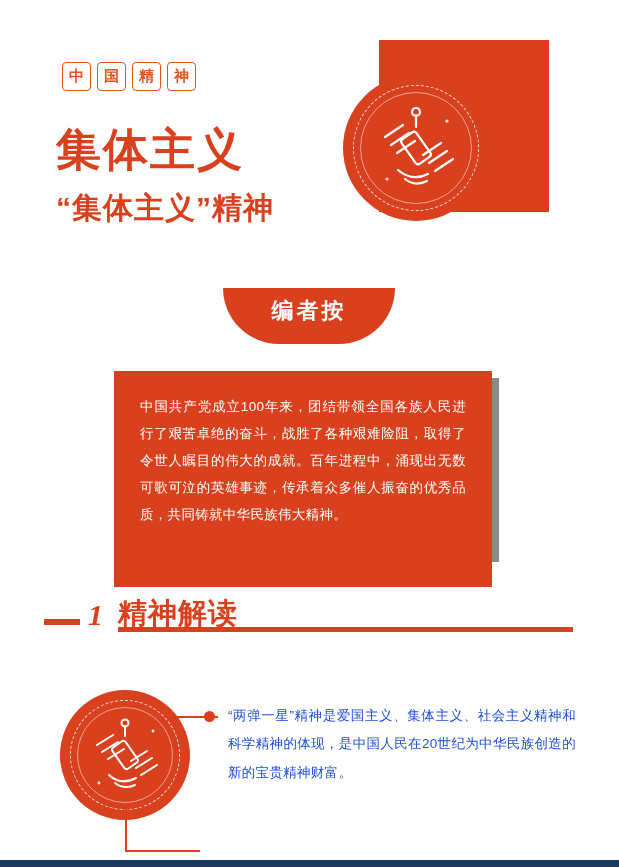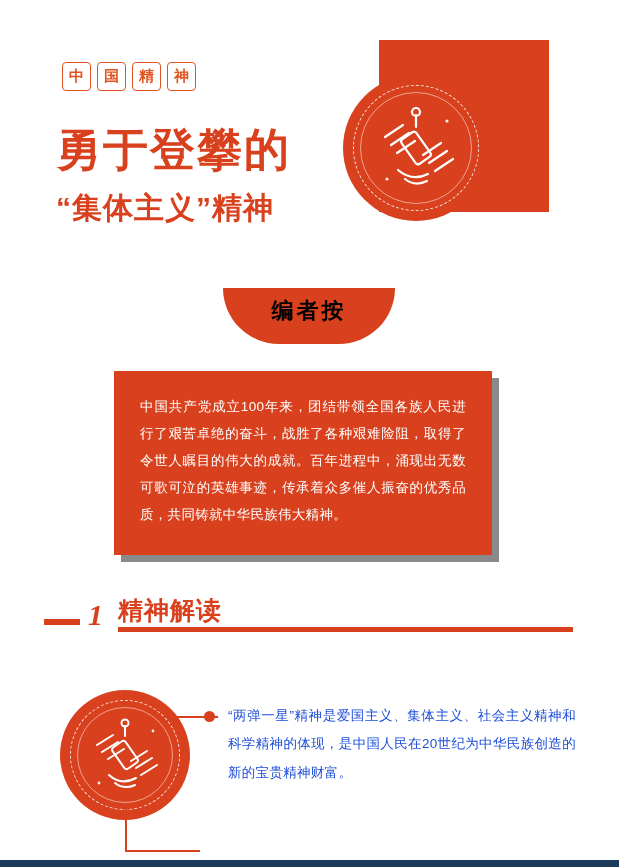--- a/index.html
+++ b/index.html
@@ -102,37 +102,37 @@
   }
   .emblem svg { position: absolute; inset: 0; }
 
   
   .editor-tab {
     position: absolute;
     left: 223px; top: 288px;
     width: 172px; height: 56px;
     background: #d9411e;
     border-radius: 0 0 86px 86px;
-    color: #000000;
+    color: #ffffff;
     font-size: 22px;
     font-weight: bold;
     letter-spacing: 3px;
     text-align: center;
     line-height: 46px;
   }
   .note-shadow {
     position: absolute;
     left: 121px; top: 378px;
     width: 378px; height: 184px;
     background: #8a8a8a;
   }
   .note-box {
     position: absolute;
     left: 114px; top: 371px;
-    width: 378px; height: 184px;
+    width: 378px; height: 216px;
     background: #d9411e;
     box-sizing: border-box;
     padding: 22px 26px;
   }
   .note-text {
     color: #ffffff;
     font-size: 13.5px;
     line-height: 2.0;
     letter-spacing: 0.3px;
     text-align: justify;
@@ -150,21 +150,21 @@
     left: 88px; top: 598px;
     font-size: 30px;
     font-weight: bold;
     color: #d9411e;
     font-style: italic;
     font-family: "Liberation Serif", serif;
   }
   .sec-title {
     position: absolute;
     left: 118px; top: 594px;
-    font-size: 25px;
+    font-size: 29px;
     font-weight: bold;
     color: #d9411e;
     letter-spacing: 1px;
     white-space: nowrap;
   }
   .sec-rule {
     position: absolute;
     left: 118px; top: 627px;
     width: 455px; height: 5px;
     background: #d9411e;
@@ -223,21 +223,21 @@
 
     <div class="header-red-panel"></div>
 
     <div class="badge-row">
       <div class="badge-char">中</div>
       <div class="badge-char">国</div>
       <div class="badge-char">精</div>
       <div class="badge-char">神</div>
     </div>
 
-    <div class="title-main">勇于登攀的</div>
+    <div class="title-main">集体主义</div>
     <div class="title-underline"></div>
     <div class="title-sub">“集体主义”精神</div>
 
     <div class="emblem emblem-header">
       <div class="ring"></div>
       <div class="ring2"></div>
       <svg viewBox="0 0 146 146" width="146" height="146" aria-hidden="true">
         <g stroke="#ffffff" stroke-width="2.2" fill="none" stroke-linecap="round">
           <rect x="64" y="58" width="18" height="30" rx="3" transform="rotate(-35 73 73)"></rect>
           <path d="M60 50 L42 62 M66 58 L48 70 M72 66 L54 78"></path>

